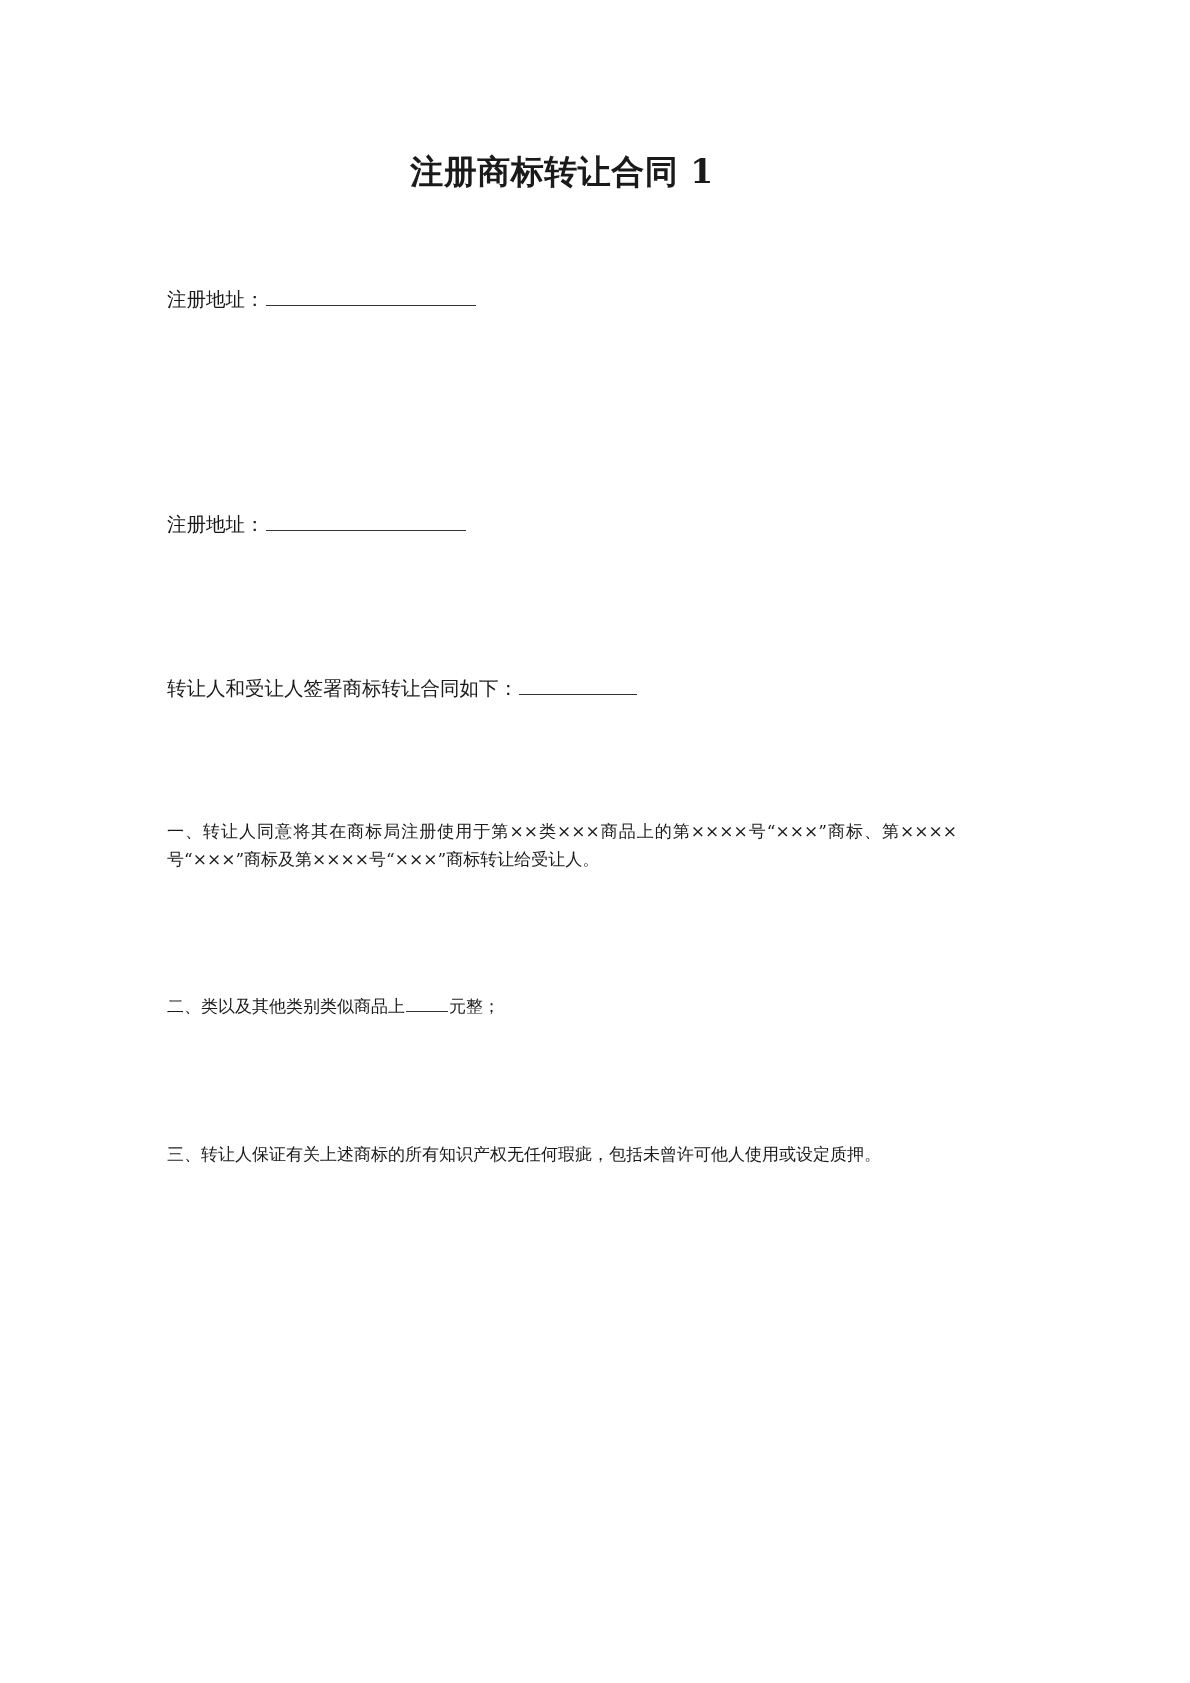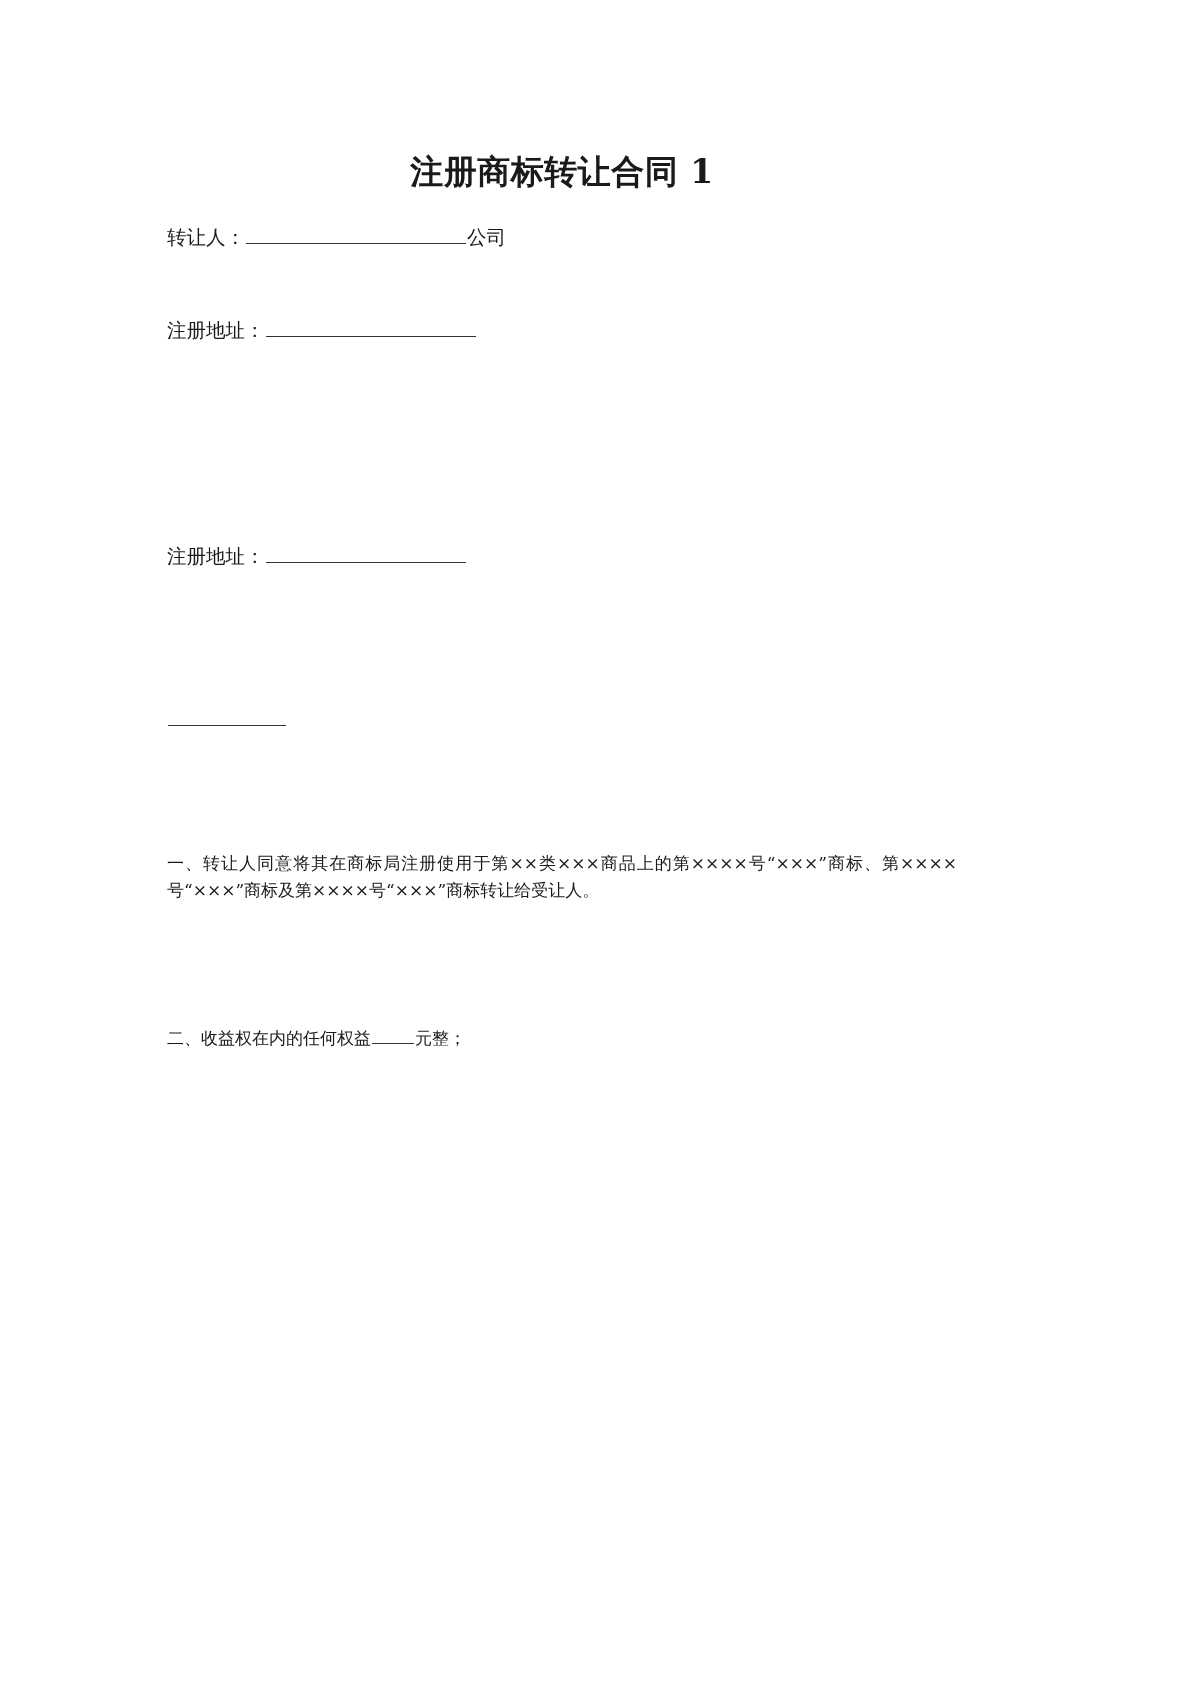--- a/index.html
+++ b/index.html
@@ -72,23 +72,20 @@
 </head>
 <body>
 
 <div class="page">
   <div class="content">
 
     <h1 class="doc-title">注册商标转让合同 1</h1>
 
     <div class="gap-title"></div>
 
-    <p class="para">
-      <span>转让人：</span><span class="blank blank-w1"></span><span>公司</span>
-    </p>
 
     <div class="gap-lg"></div>
 
     <p class="para">
       <span>注册地址：</span><span class="blank blank-w2"></span><span></span>
     </p>
 
     <div class="gap-xl"></div>
     <div class="gap-lg"></div>
 
@@ -96,38 +93,39 @@
     <div class="gap-lg"></div>
 
     <p class="para">
       <span>注册地址：</span><span class="blank blank-w4"></span><span></span>
     </p>
 
     <div class="gap-xl"></div>
     <div class="gap-lg"></div>
 
     <p class="para">
-      <span class="blank blank-w5"></span>
+      <span>转让人和受让人签署商标转让合同如下：</span><span class="blank blank-w5"></span>
     </p>
 
     <div class="gap-clause"></div>
     <div style="height:22px"></div>
 
     <p class="para clause">一、转让人同意将其在商标局注册使用于第××类×××商品上的第××××号“×××”商标、第××××号“×××”商标及第××××号“×××”商标转让给受让人。</p>
 
     <div class="gap-clause"></div>
     <div style="height:28px"></div>
 
     <p class="para clause">
-      <span>二、收益权在内的任何权益</span><span class="blank blank-w6"></span><span>元整；</span>
+      <span>二、类以及其他类别类似商品上</span><span class="blank blank-w6"></span><span>元整；</span>
     </p>
 
     <div class="gap-clause"></div>
     <div style="height:28px"></div>
 
+    <p class="para clause">三、转让人保证有关上述商标的所有知识产权无任何瑕疵，包括未曾许可他人使用或设定质押。</p>
 
     <div class="gap-clause2"></div>
     <div style="height:28px"></div>
 
 
     <div class="gap-clause2"></div>
     <div style="height:28px"></div>
 
 
   </div>

